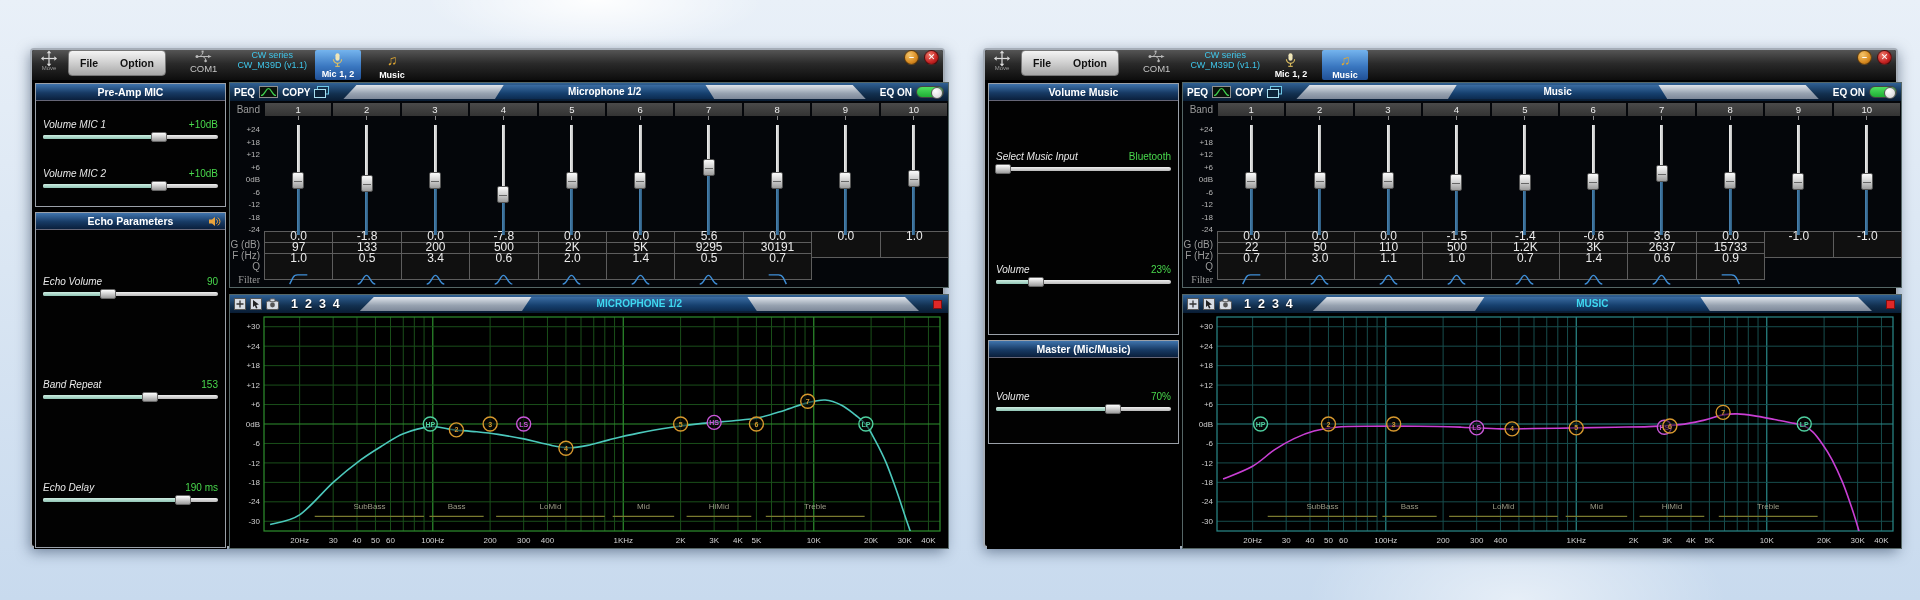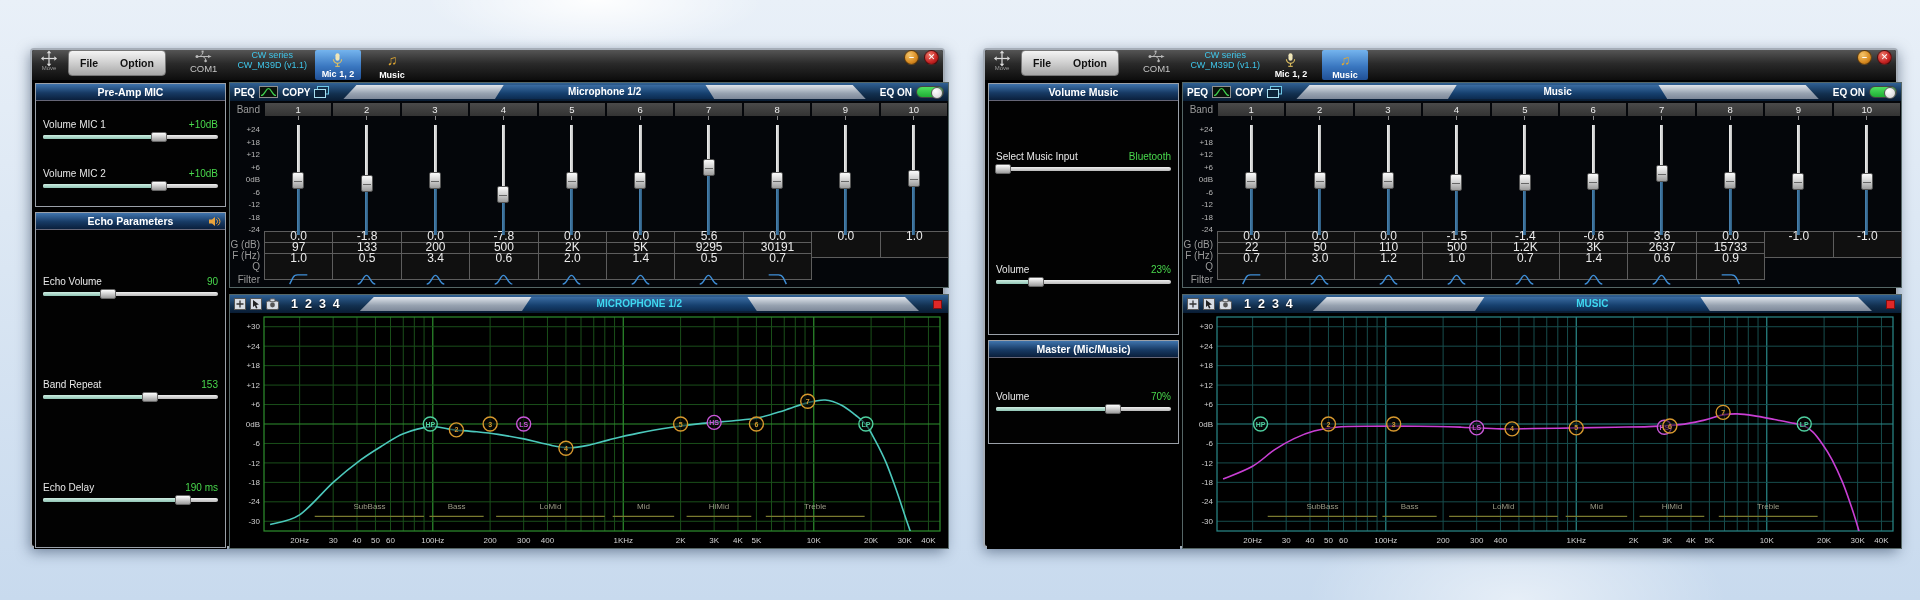--- a/index.html
+++ b/index.html
@@ -57,21 +57,21 @@
   .win-1 .panel:nth-child(2){ height:104px; margin-top:4px; }
   .panel-header{
     height:17px; flex:0 0 17px; position:relative; text-align:center;
     background:linear-gradient(180deg,#3f74ad 0%,#173a64 55%,#0a1f3c 100%);
     color:#fff; font-size:10.5px; font-weight:bold; line-height:17px; border-bottom:1px solid #667;
   }
   .panel-header .icon{ position:absolute; right:4px; top:3px; }
   .panel-sliders{ flex:1; display:flex; flex-direction:column; justify-content:space-around; padding:4px 7px; }
   .pslider{ }
   .pslider .srow{ display:flex; justify-content:space-between; align-items:baseline; margin-bottom:5px; }
-  .pslider .slabel{ color:#e8e8e8; font-size:10px; }
+  .pslider .slabel{ color:#e8e8e8; font-size:10px;font-style:italic; }
   .pslider .svalue{ color:#49d84d; font-size:10px; }
   .pslider .strack{ position:relative; height:4px; background:linear-gradient(180deg,#efefef,#b9b9b9); border-radius:2px; }
   .pslider .sfill{ position:absolute; left:0; top:0; bottom:0; background:linear-gradient(180deg,#cfeee2,#8fc4b4); border-radius:2px; }
   .pslider .sthumb{
     position:absolute; top:-3px; width:16px; height:10px; border-radius:2px;
     background:linear-gradient(180deg,#fdfdfd,#cfcfcf 50%,#9d9d9d); border:1px solid #666;
   }
   
   .eqarea{ flex:1; display:flex; flex-direction:column; }
   .eq-top{ border:1px solid #566; background:#04060a; }
@@ -113,21 +113,21 @@
     background:linear-gradient(180deg,#fbfbfb,#d2d2d2 48%,#9c9c9c); border:1px solid #555;
   }
   .fthumb::after{ content:""; position:absolute; left:1px; right:1px; top:8px; height:1px; background:#666; }
   .vrow{ height:11px; align-items:center; }
   .vrow .rowlabel{ line-height:11px; }
   .vcell{
     flex:1; height:27px; margin-right:-1px; border:1px solid #5d5d5d; background:#101010;
     color:#ececec; font-size:12px; text-align:center; line-height:9.5px;
   }
   .vcell.empty{ border-color:transparent; background:transparent; }
-  .filterrow{ height:15px; display:flex; align-items:center; }
+  .filterrow{ height:15px; display:flex; align-items:center;font-family:Liberation Serif, serif; }
   .fcell{ flex:1; display:flex; justify-content:center; align-items:center; }
   
   .graph-sec{ margin-top:6px; border:1px solid #566; display:flex; flex-direction:column; }
   .gheader{ height:18px; }
   .icon-box{ display:flex; align-items:center; }
   .presets{ display:flex; gap:7px; margin:0 6px 0 4px; }
   .preset{ color:#fff; font-size:12.5px; font-weight:bold; text-shadow:0 1px 1px #000; line-height:18px; }
   .reddot{ width:9px; height:9px; background:#e02828; border:1px solid #7e1010; margin-right:2px; }
   svg.graph{ display:block; background:#000; }
   .icon svg{ display:block; }
@@ -935,21 +935,21 @@
               <div class="vcell">3K</div>
               <div class="vcell">2637</div>
               <div class="vcell">15733</div>
               <div class="vcell empty"></div>
               <div class="vcell empty"></div>
             </div>
             <div class="vrow">
               <div class="rowlabel">Q</div>
               <div class="vcell">0.7</div>
               <div class="vcell">3.0</div>
-              <div class="vcell">1.2</div>
+              <div class="vcell">1.1</div>
               <div class="vcell">1.0</div>
               <div class="vcell">0.7</div>
               <div class="vcell">1.4</div>
               <div class="vcell">0.6</div>
               <div class="vcell">0.9</div>
               <div class="vcell empty"></div>
               <div class="vcell empty"></div>
             </div>
             <div class="filterrow">
               <div class="rowlabel">Filter</div>

